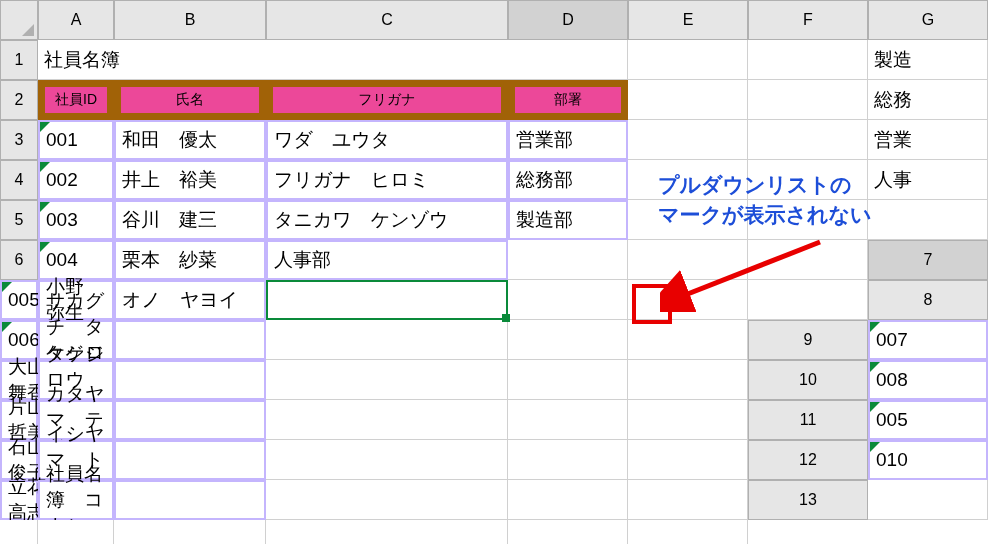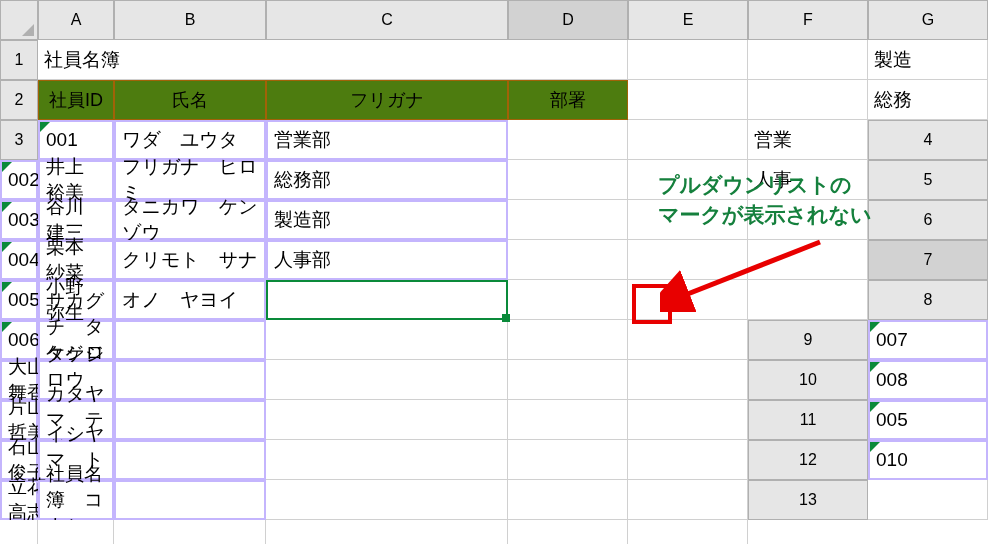--- a/index.html
+++ b/index.html
@@ -43,24 +43,24 @@
       padding: 0 6px;
       font-size: 19px;
       color: #000;
       position: relative;
       background: #fff;
     }
     .cell.bordered {
       border: 2px solid #c4b5fd;
     }
     .cell.tblhdr {
-      background: #4d7c0f;
-      border: 1px solid #a16207;
+      background: #ec4899;
+      border: 7px solid #a16207;
       justify-content: center;
-      font-size: 18px;
+      font-size: 14px;
     }
     .cell.merged {
       grid-column: 2 / span 4;
     }
     .corner {
       background: #e6e6e6;
       border: 1px solid #b0b0b0;
       position: relative;
     }
     .corner::after {
@@ -95,21 +95,21 @@
     }
     .redbox {
       position: absolute;
       border: 4px solid #e80000;
       width: 40px;
       height: 40px;
       z-index: 5;
     }
     .anno {
       position: absolute;
-      color: #15803d;
+      color: #1d4ed8;
       font-size: 21px;
       font-weight: bold;
       line-height: 1.45;
       z-index: 5;
     }
     .arrow-svg {
       position: absolute;
       z-index: 5;
       pointer-events: none;
     }
@@ -146,20 +146,21 @@
   <div class="cell tblhdr">部署</div>
   <div class="cell"></div>
   <div class="cell"></div>
   <div class="cell">総務</div>
 
   <div class="rowhdr">3</div>
   <div class="cell bordered">
       <span class="tri"></span>
       <span>001</span>
     </div>
+  <div class="cell bordered">和田　優太</div>
   <div class="cell bordered">ワダ　ユウタ</div>
   <div class="cell bordered">営業部</div>
   <div class="cell"></div>
   <div class="cell"></div>
   <div class="cell">営業</div>
 
   <div class="rowhdr">4</div>
   <div class="cell bordered">
       <span class="tri"></span>
       <span>002</span>
@@ -182,21 +183,20 @@
   <div class="cell"></div>
   <div class="cell"></div>
   <div class="cell"></div>
 
   <div class="rowhdr">6</div>
   <div class="cell bordered">
       <span class="tri"></span>
       <span>004</span>
     </div>
   <div class="cell bordered">栗本　紗菜</div>
-  <div class="cell bordered">クリモト　サナ</div>
   <div class="cell bordered">人事部</div>
   <div class="cell"></div>
   <div class="cell"></div>
   <div class="cell"></div>
 
   <div class="rowhdr selrow">7</div>
   <div class="cell bordered">
       <span class="tri"></span>
       <span>005</span>
     </div>

